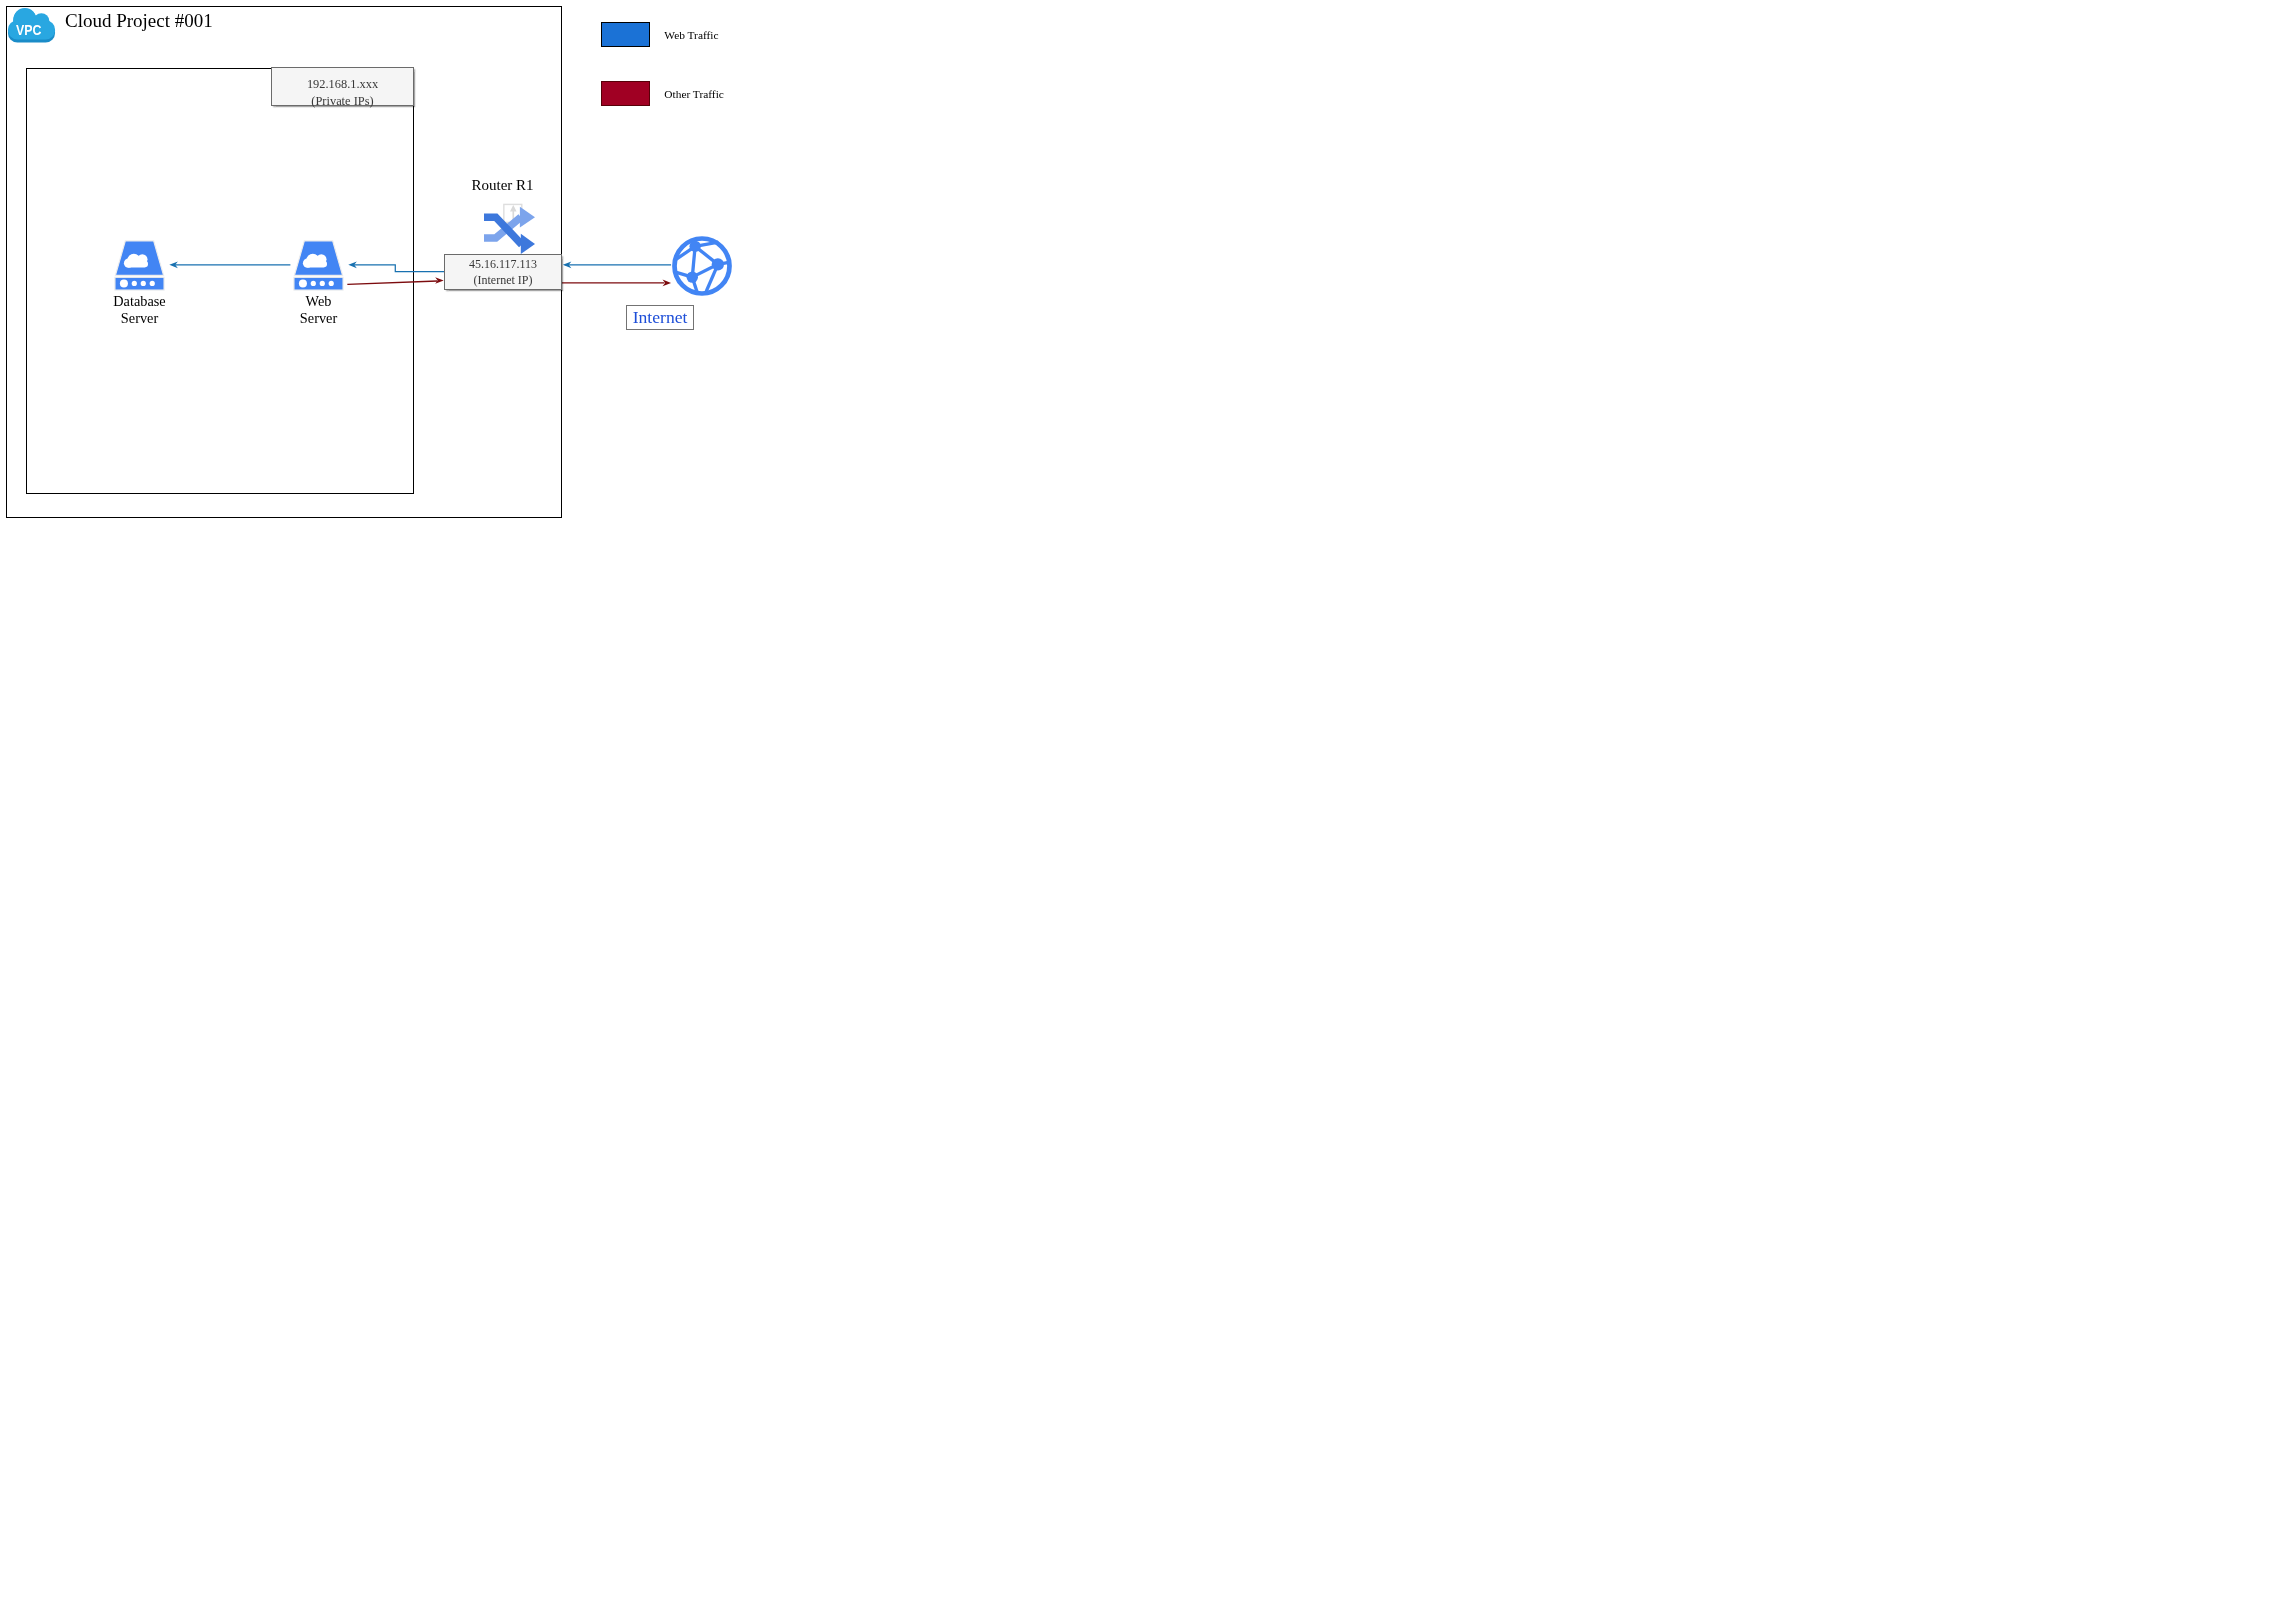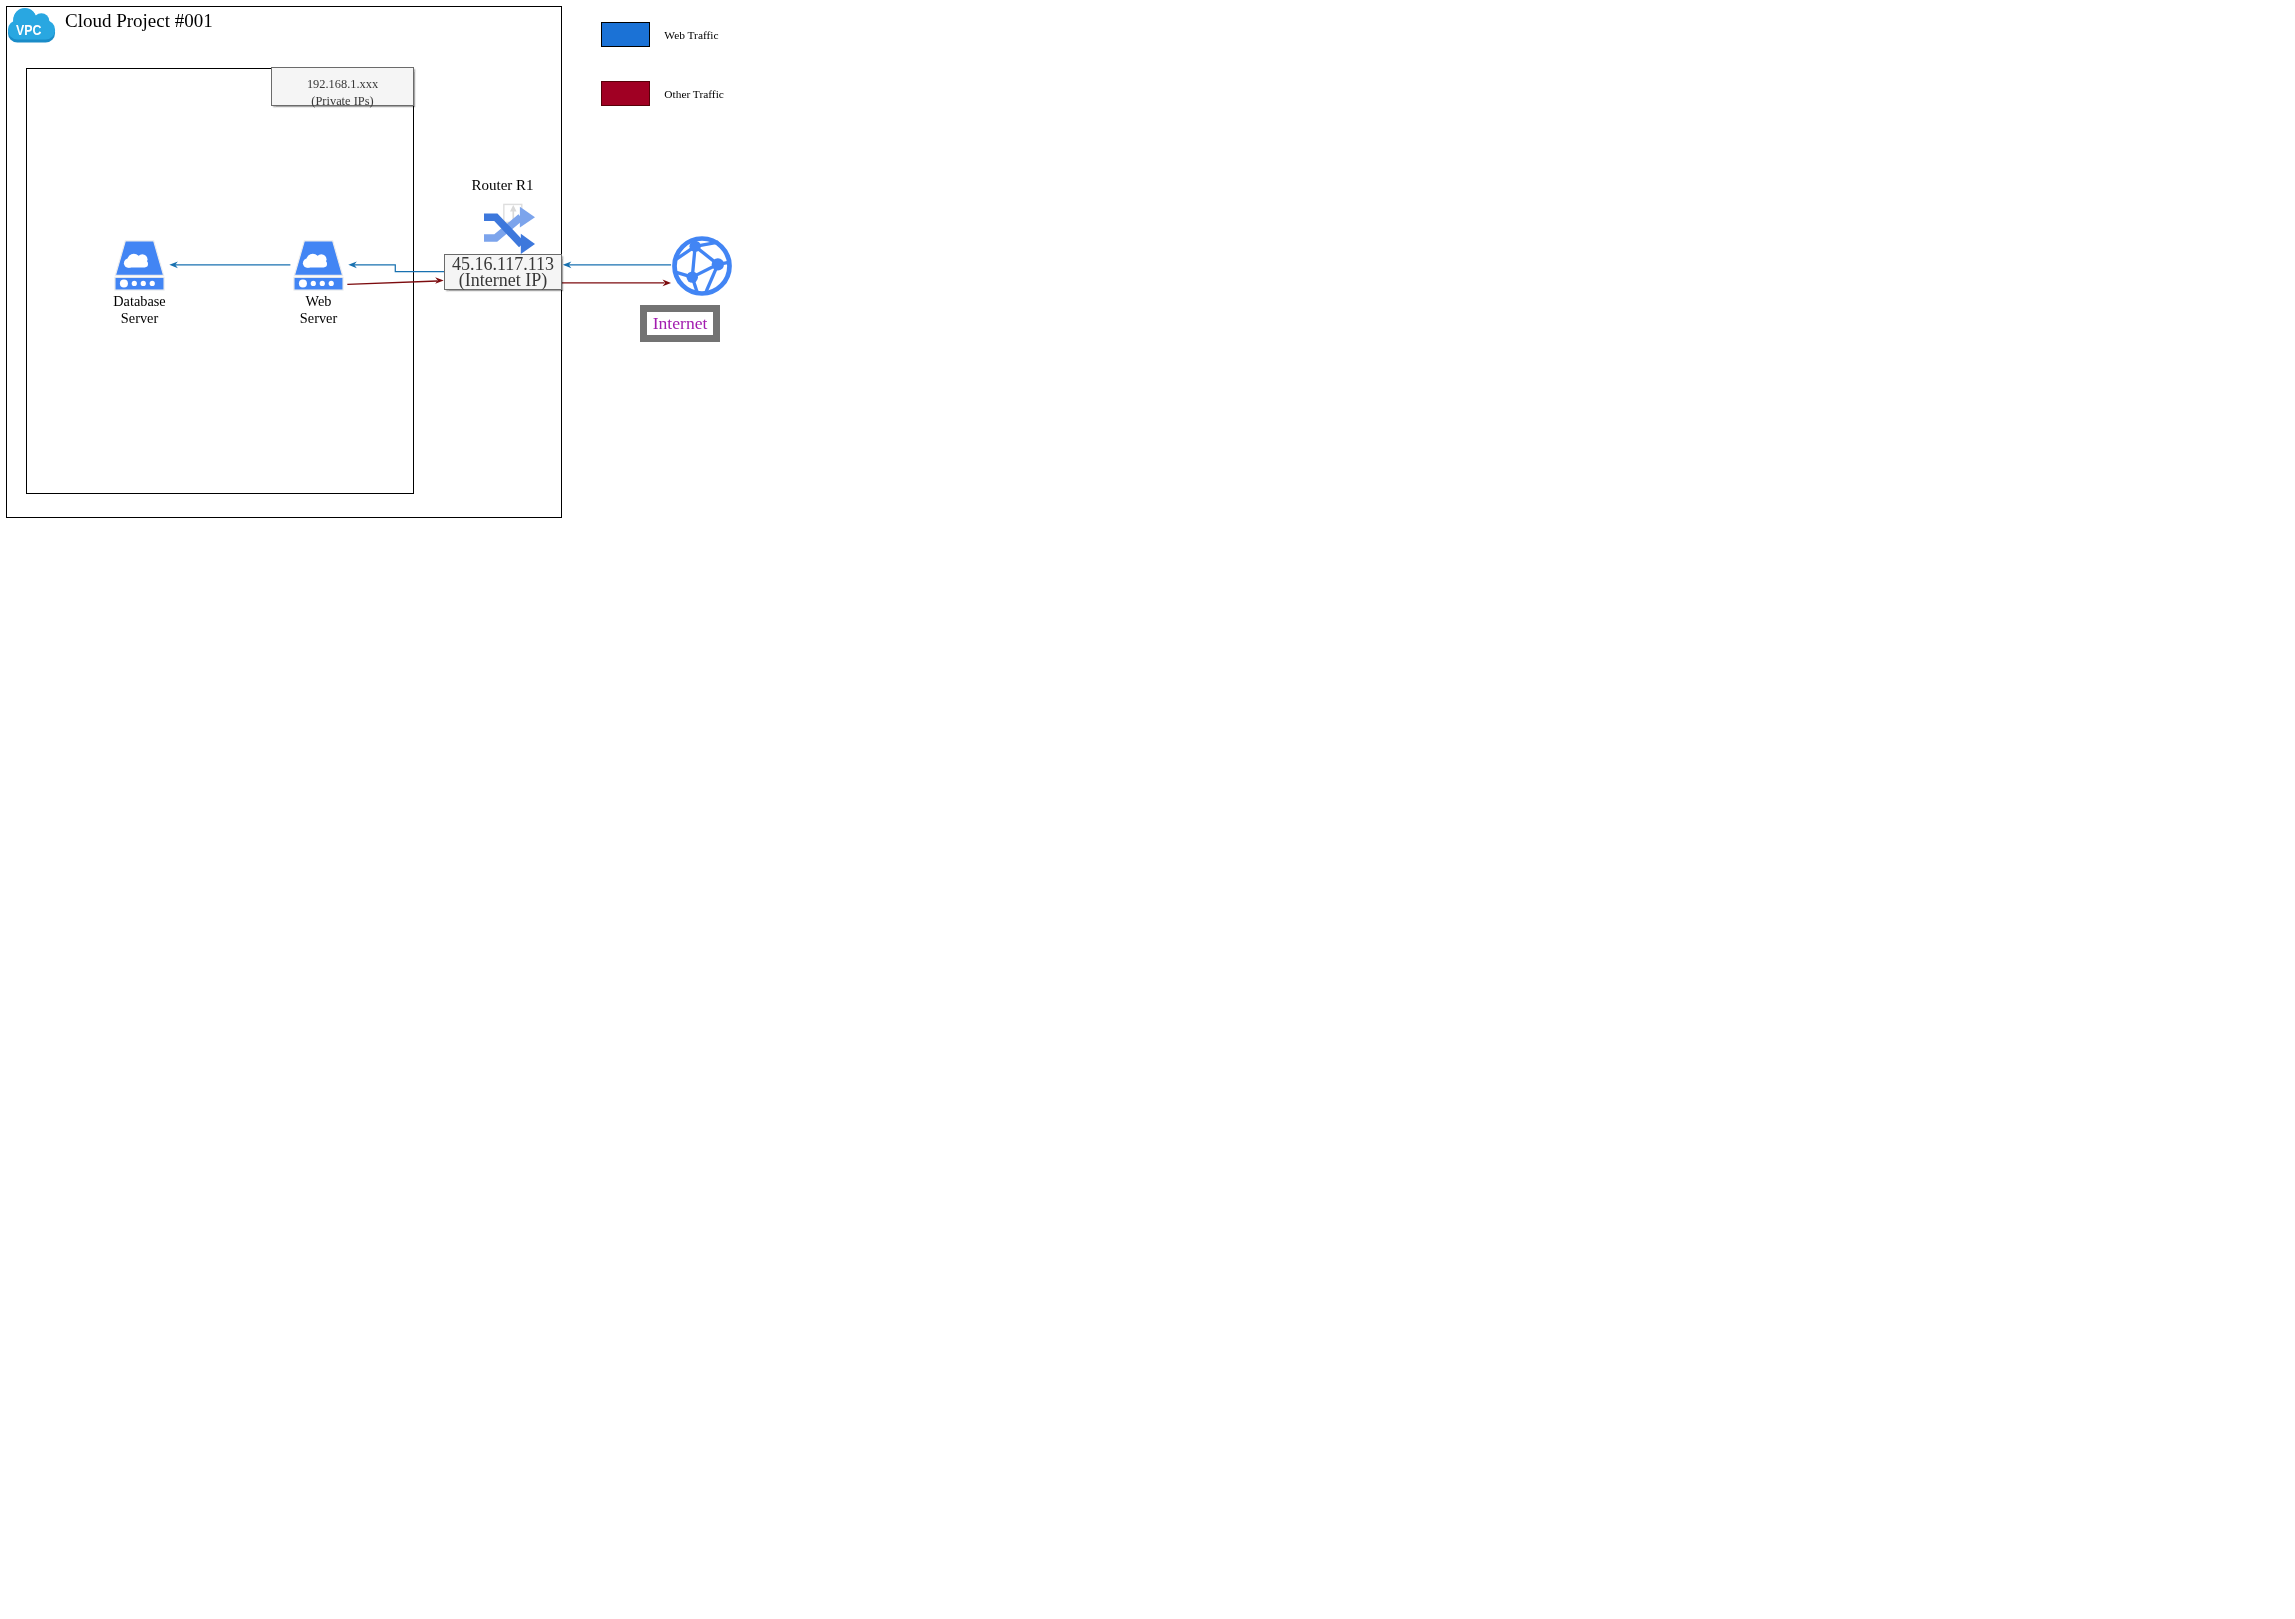--- a/index.html
+++ b/index.html
@@ -9,31 +9,31 @@
   }
   .rect-box{position:absolute;box-sizing:border-box;border-style:solid;border-color:#000;background:transparent;}
   #outer-box{left:6.2px;top:6.2px;width:556px;height:512px;border-width:1.9px;}
   #inner-box{left:26px;top:68px;width:388px;height:426px;border-width:1.4px;}
 
   .label-box{
     position:absolute;box-sizing:border-box;background:#f5f5f5;border:1px solid #6b6b6b;
     box-shadow:1.9px 1.9px 1.4px rgba(0,0,0,0.35);text-align:center;color:#383838;
   }
   #private-ips-box{left:271px;top:67px;width:143px;height:39px;font-size:12.4px;line-height:17px;padding-top:8px;}
-  #floating-ip-box{left:444px;top:254px;width:118px;height:36px;font-size:18px;line-height:15.7px;padding-top:1.9px;}
+  #floating-ip-box{left:444px;top:254px;width:118px;height:36px;font-size:12px;line-height:15.7px;padding-top:1.9px;}
 
   #diagram-title{position:absolute;left:65px;top:10px;font-size:19px;color:#000;white-space:nowrap;}
 
   .node-label{position:absolute;text-align:center;color:#000;font-size:14.3px;line-height:17px;}
   #database-server-label{left:92px;top:293px;width:95px;text-align:center;}
   #web-server-label{left:271px;top:293px;width:95px;}
   #router-label{left:455px;top:177px;width:95px;font-size:15px;line-height:16px;}
   #internet-label{
-    position:absolute;left:640px;top:305px;background:#fff;border:7px solid #737373;
-    font-size:17.6px;line-height:21px;padding:1px 5.7px;color:#a21caf;white-space:nowrap;
+    position:absolute;left:626px;top:305px;background:#fff;border:1px solid #737373;
+    font-size:17.6px;line-height:21px;padding:1px 5.7px;color:#1d4ed8;white-space:nowrap;
   }
 
   .legend-row{position:absolute;display:flex;align-items:center;gap:14.3px;}
   #legend-row-web{left:601px;top:22px;}
   #legend-row-other{left:601px;top:81px;}
   .swatch{width:47px;height:23px;box-sizing:content-box;}
   .swatch-web{background:#1b72d6;border:1.4px solid #000;}
   .swatch-other{background:#a00023;border:1.4px solid #570008;}
   .legend-label{font-size:11.4px;color:#000;white-space:nowrap;}
 

